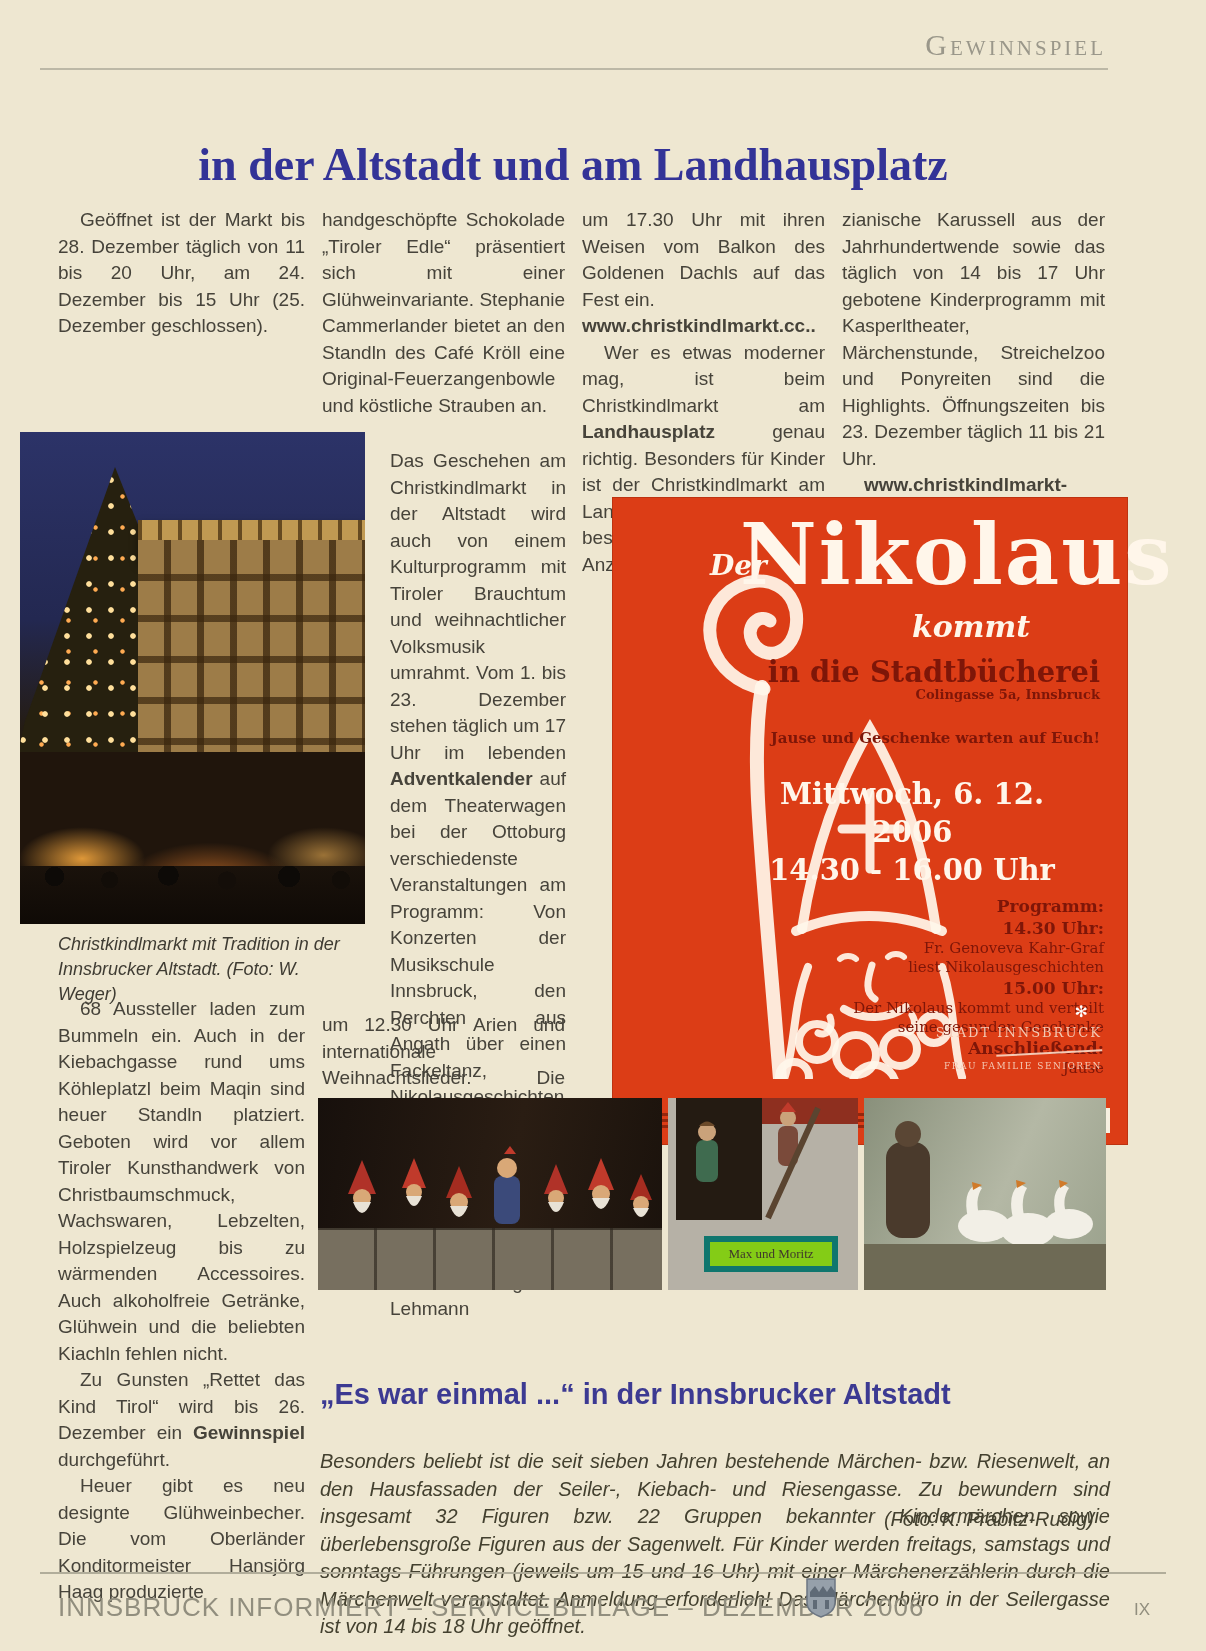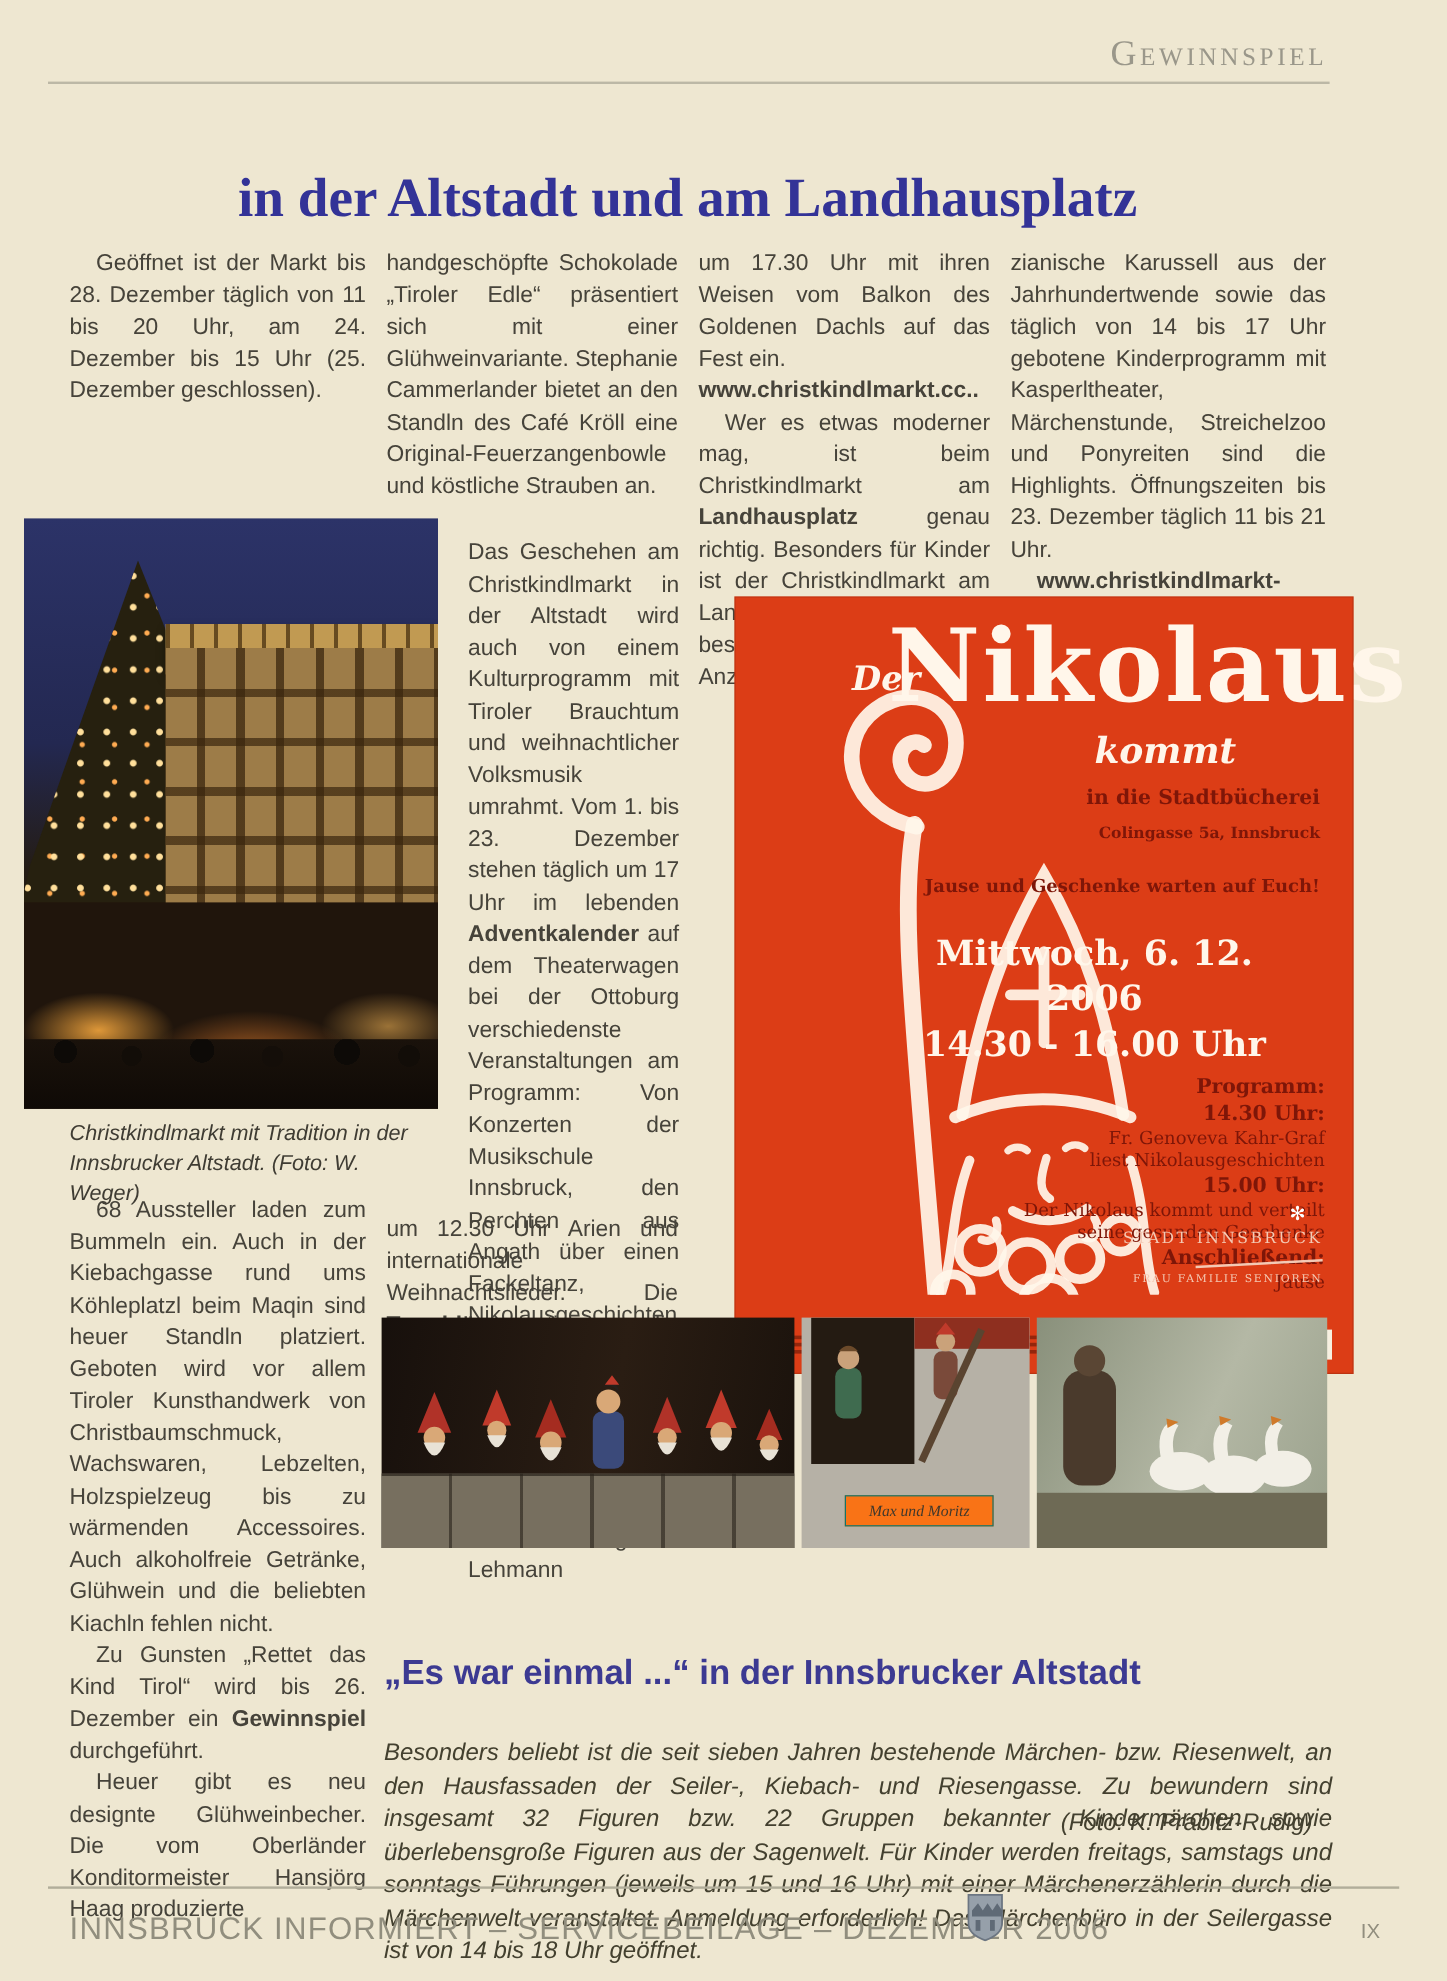--- a/index.html
+++ b/index.html
@@ -56,21 +56,21 @@
           box-shadow:0 0 0 1px rgba(120,30,5,.3) inset;padding-left:38px;}
   .poster .white{color:#fff6ea;}
   .poster .dark{color:#7e1608;}
   .po-der{position:absolute;left:98px;top:52px;font-family:"DejaVu Serif",serif;
           font-style:italic;font-weight:bold;font-size:28px;}
   .po-nik{position:absolute;left:128px;top:8px;font-family:"DejaVu Serif",serif;
           font-weight:bold;font-size:84px;letter-spacing:2px;}
   .po-kommt{position:absolute;left:300px;top:112px;font-family:"DejaVu Serif",serif;
             font-style:italic;font-weight:bold;font-size:30px;}
   .po-venue{position:absolute;right:28px;top:158px;text-align:left;font-family:"DejaVu Serif",serif;
-            font-weight:bold;font-size:17px;}
+            font-weight:bold;font-size:29px;}
   .po-addr{position:absolute;right:28px;top:190px;text-align:right;font-family:"DejaVu Serif",serif;
            font-weight:bold;font-size:13px;}
   .po-teaser{position:absolute;right:28px;top:232px;text-align:left;font-family:"DejaVu Serif",serif;
              font-weight:bold;font-size:15px;}
   .po-when{position:absolute;left:150px;top:278px;width:300px;text-align:center;
            font-family:"DejaVu Serif",serif;font-weight:bold;font-size:29px;line-height:38px;}
   .po-prog{position:absolute;right:24px;top:398px;text-align:right;font-family:"DejaVu Serif",serif;
            font-size:15px;line-height:19px;}
   .po-prog .h{font-weight:bold;font-size:17px;line-height:22px;}
   .po-org{position:absolute;right:26px;top:528px;text-align:right;color:#f4c9b4;
@@ -87,23 +87,23 @@
   
   .strip-photo{position:absolute;top:1098px;height:192px;overflow:hidden;}
   .sp-a{left:318px;width:344px;background:linear-gradient(100deg,#17100c,#2a1d13 55%,#1a120c);}
   .sp-a .ledge{position:absolute;left:0;right:0;bottom:0;height:62px;background:#776f5f;
       background-image:linear-gradient(rgba(40,34,26,.7) 2px,transparent 2px),
         repeating-linear-gradient(to right,transparent 0 56px,rgba(40,34,26,.6) 56px 59px);}
   .sp-b{left:668px;width:190px;background:#b6b1a6;}
   .sp-b .opening{position:absolute;left:8px;top:0;width:86px;height:122px;background:#241b12;
                  box-shadow:0 0 0 6px #4a3категория520;}
   .sp-b .roof{position:absolute;right:0;top:0;width:96px;height:26px;background:#8e2f1f;}
-  .sp-b .plaque{position:absolute;left:36px;bottom:18px;width:122px;height:24px;background:#f97316;
-      border:1px solid #0f766e;display:flex;align-items:center;justify-content:center;
-      font-family:"Liberation Serif",serif;font-style:italic;font-size:13px;color:#40382c;}
+  .sp-b .plaque{position:absolute;left:36px;bottom:18px;width:122px;height:24px;background:#84cc16;
+      border:6px solid #0f766e;display:flex;align-items:center;justify-content:center;
+      font-family:"Liberation Serif",serif;font-size:13px;color:#40382c;}
   .sp-c{left:864px;width:242px;background:linear-gradient(115deg,#89907b,#b4b8a5 55%,#99a08b);}
   .sp-c .ground{position:absolute;left:0;right:0;bottom:0;height:46px;background:#6e6a55;}
   
   .tales-head{position:absolute;left:320px;top:1378px;font-size:29px;font-weight:bold;color:#3c3a92;}
   .tales-body{position:absolute;left:320px;top:1424px;width:790px;font-style:italic;
               font-size:20px;line-height:27.5px;text-align:justify;color:#43402f;margin-top:24px;}
   .tales-credit{position:absolute;right:112px;top:1508px;font-style:italic;font-size:20px;color:#43402f;}
   
   .rule-bot{position:absolute;left:40px;right:40px;top:1572px;height:2px;background:#b1ad9a;}
   .footer-text{position:absolute;left:58px;top:1592px;font-size:26px;letter-spacing:1px;color:#918e7e;}

